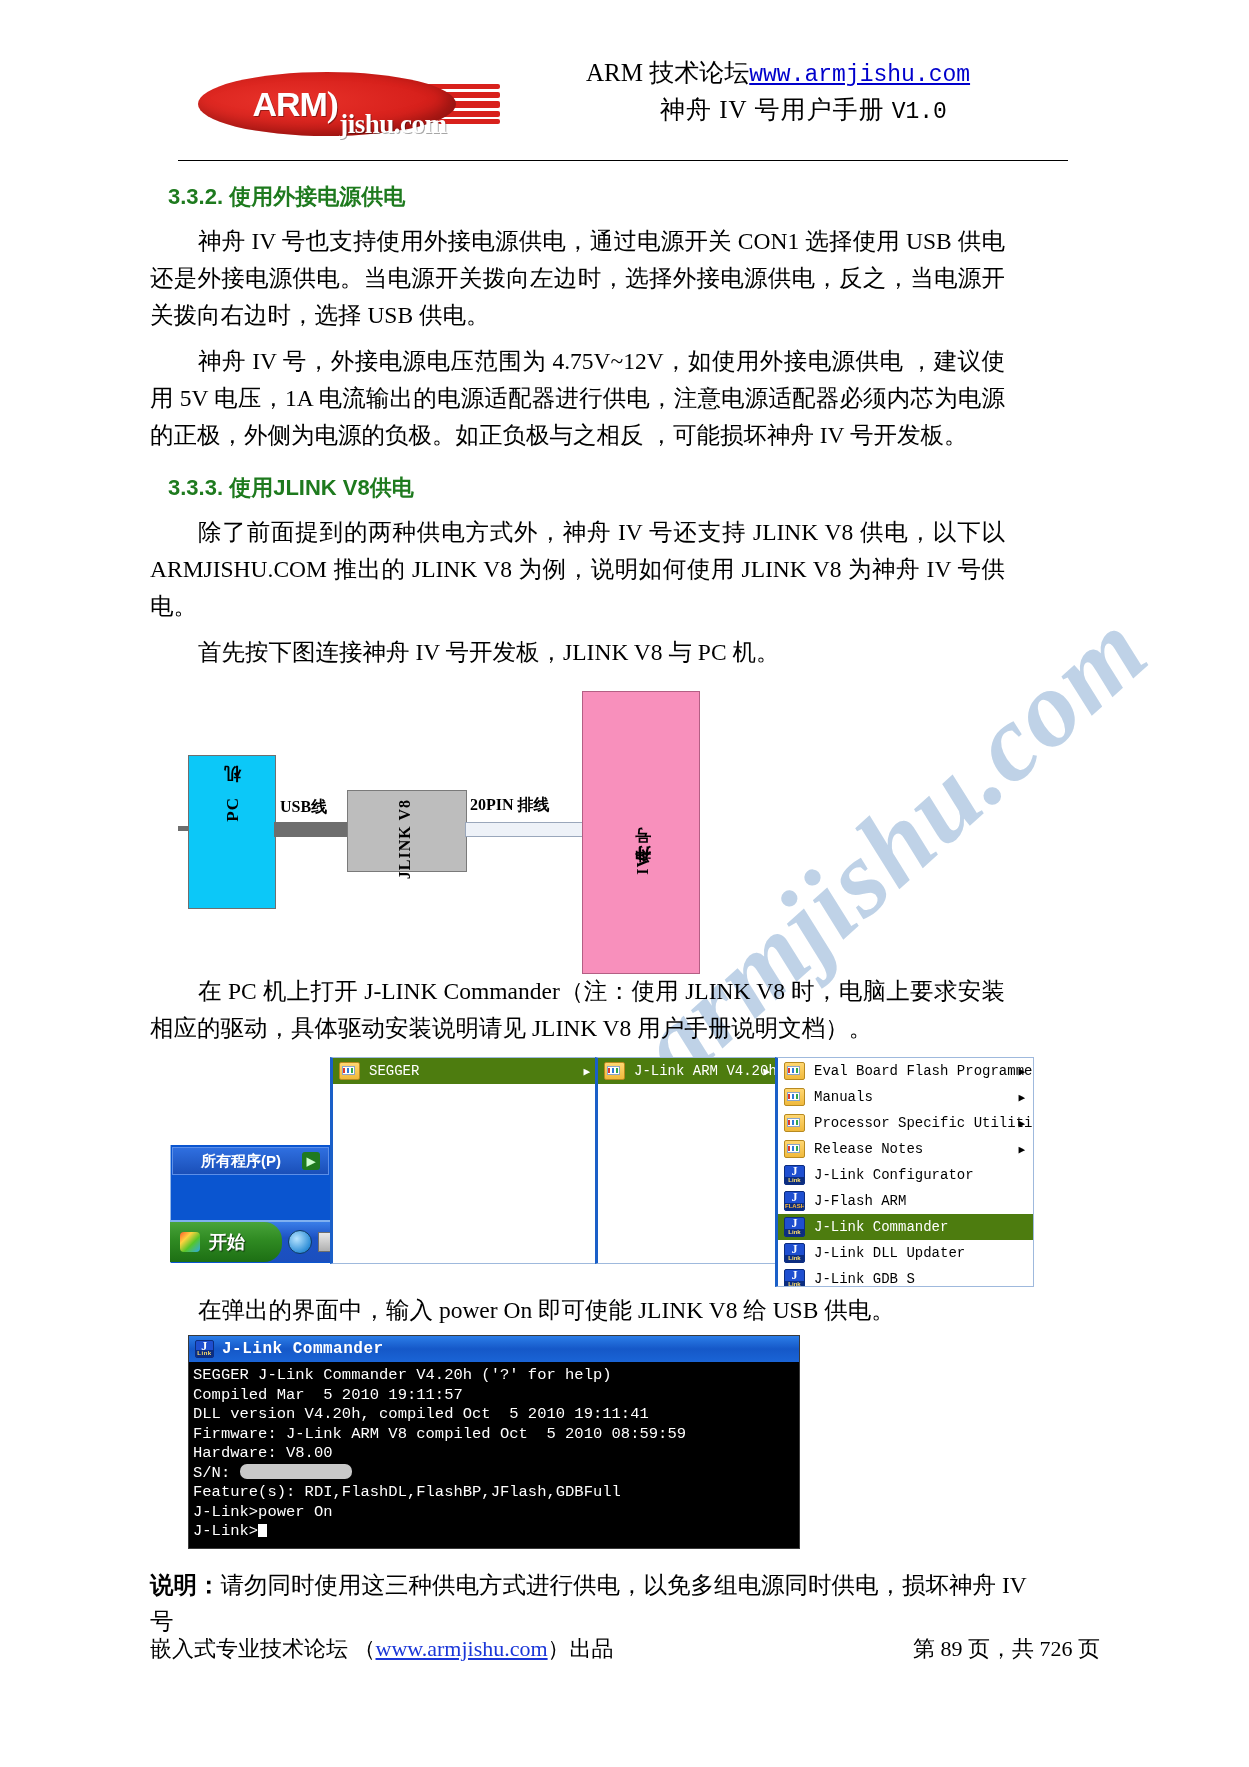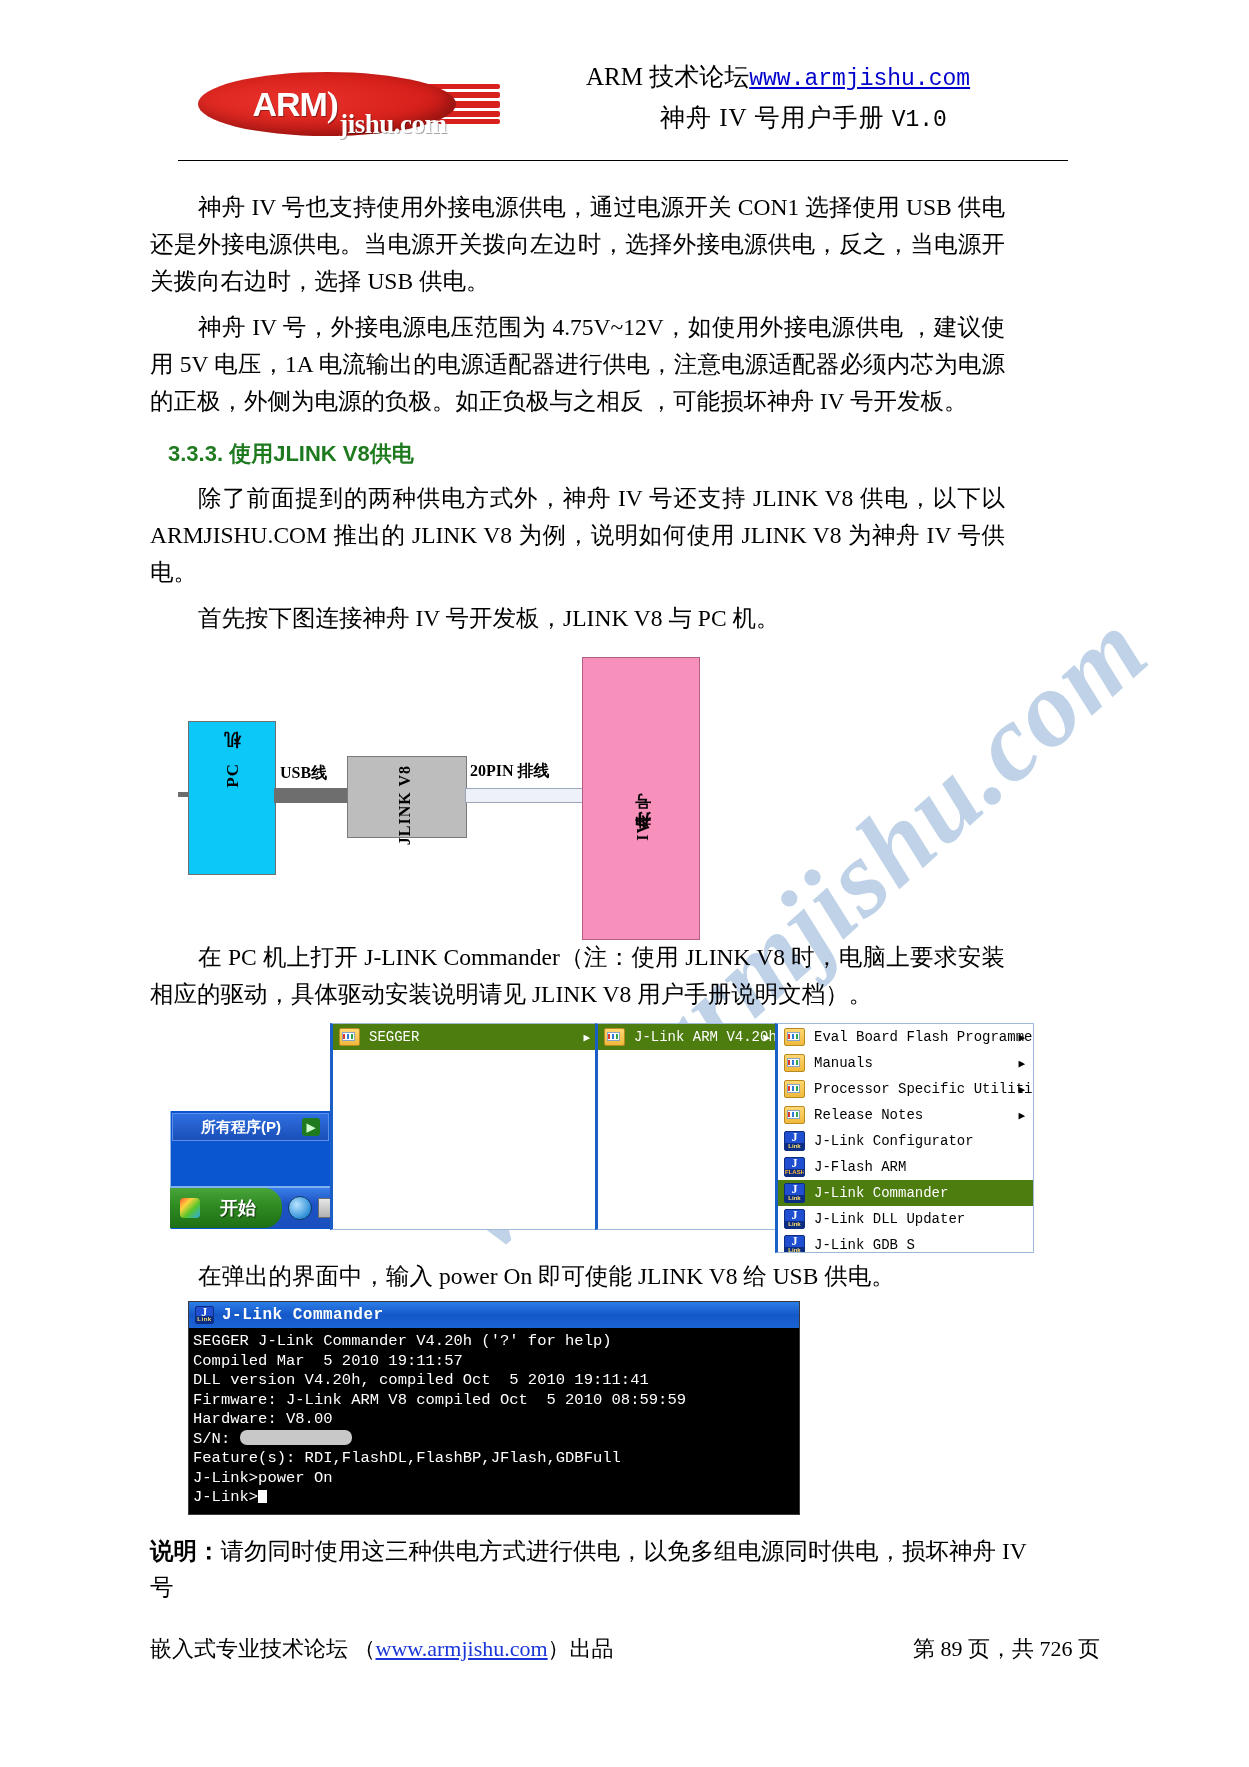--- a/index.html
+++ b/index.html
@@ -128,21 +128,21 @@
 
   .header-right {
     position: absolute;
     right: 0;
     top: 0;
     text-align: left;
     width: 530px;
   }
   .hdr-line1 {
     font-size: 25px;
-    line-height: 37px;
+    line-height: 30px;
     white-space: nowrap;
     padding-left: 48px;
   }
   .hdr-line1 .url {
     color: #0000cc;
     text-decoration: underline;
     font-family: "Liberation Mono", "DejaVu Sans Mono", monospace;
     font-size: 23px;
   }
   .hdr-line2 {
@@ -346,21 +346,21 @@
     width: 112px;
     height: 40px;
     background: linear-gradient(to bottom, #49a43a 0%, #2f8a22 45%, #1d6f14 100%);
     border-radius: 0 18px 18px 0;
     display: flex;
     align-items: center;
     color: #fff;
     font-family: "Liberation Sans", sans-serif;
     font-weight: 700;
     font-size: 18px;
-    padding-left: 50px;
+    padding-left: 39px;
     box-sizing: border-box;
     text-shadow: 1px 1px 1px rgba(0,0,0,0.6);
   }
   .sm-flag {
     position: absolute;
     left: 10px;
     top: 10px;
     width: 20px;
     height: 20px;
     background:
@@ -605,20 +605,21 @@
       </div>
       <div class="hdr-line2">
         <span>神舟 IV 号用户手册</span>&nbsp;<span class="ver">V1.0</span>
       </div>
     </div>
   </div>
   <div class="header-rule"></div>
 
   <div class="content">
 
+    <h3 class="sec">3.3.2. 使用外接电源供电</h3>
     <div class="gap-sm"></div>
     <p class="para indent">神舟 IV 号也支持使用外接电源供电，通过电源开关 CON1 选择使用 USB 供电还是外接电源供电。当电源开关拨向左边时，选择外接电源供电，反之，当电源开关拨向右边时，选择 USB 供电。</p>
     <div class="gap-sm"></div>
     <p class="para indent">神舟 IV 号，外接电源电压范围为 4.75V~12V，如使用外接电源供电 ，建议使用 5V 电压，1A 电流输出的电源适配器进行供电，注意电源适配器必须内芯为电源的正极，外侧为电源的负极。如正负极与之相反 ，可能损坏神舟 IV 号开发板。</p>
     <div class="gap-md"></div>
 
     <h3 class="sec">3.3.3. 使用JLINK V8供电</h3>
     <div class="gap-sm"></div>
     <p class="para indent">除了前面提到的两种供电方式外，神舟 IV 号还支持 JLINK V8 供电，以下以 ARMJISHU.COM 推出的 JLINK V8 为例，说明如何使用 JLINK V8 为神舟 IV 号供电。</p>
     <div class="gap-sm"></div>

